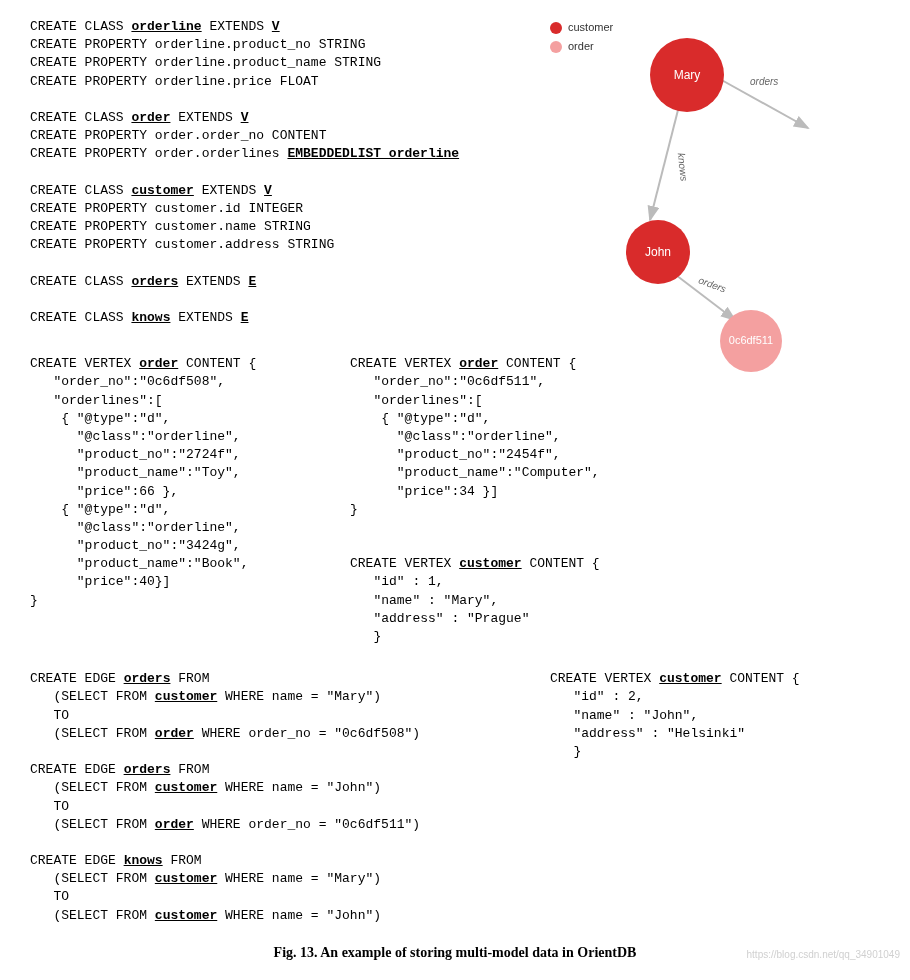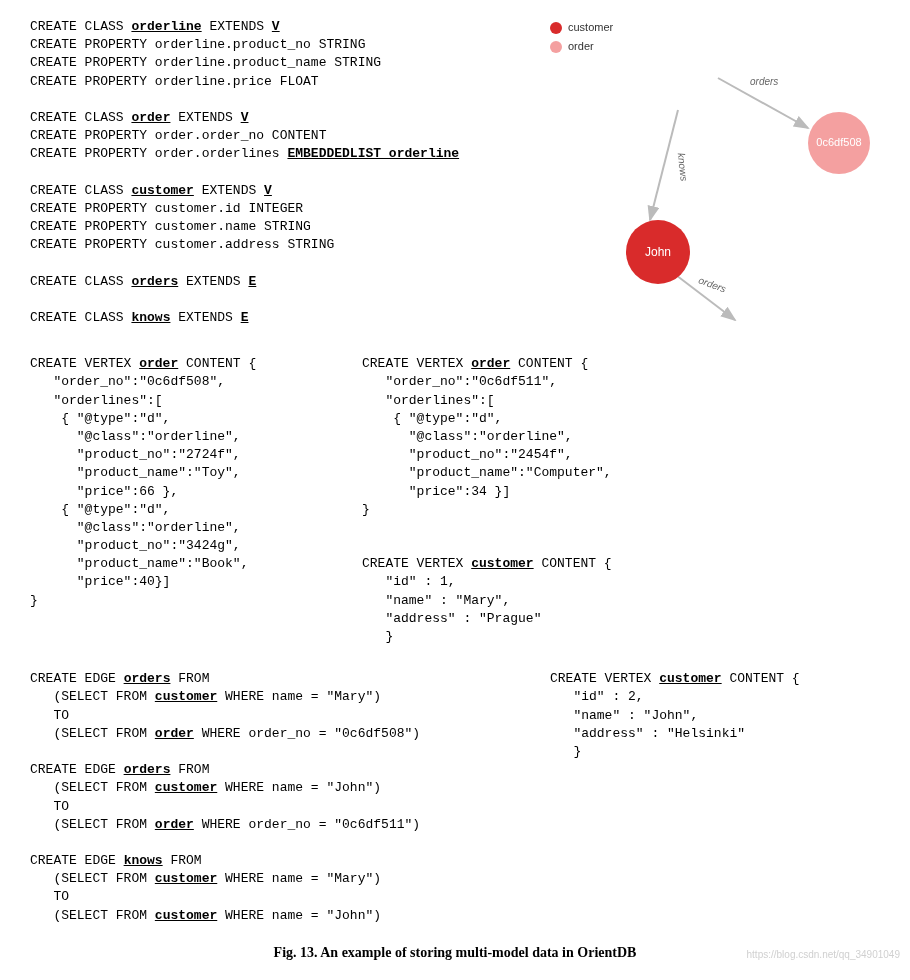--- a/index.html
+++ b/index.html
@@ -66,21 +66,21 @@
     font-weight: bold;
   }
   .watermark {
     position: absolute;
     bottom: 18px;
     right: 10px;
     font-family: Arial, sans-serif;
     font-size: 10px;
     color: #d0d0d0;
   }
-  .row2 { display: flex; gap: 32px; }
+  .row2 { display: flex; gap: 20px; }
   .col { white-space: pre; }
   .row3 { display: flex; }
   .col-left { white-space: pre; flex: 0 0 520px; }
   .col-right { white-space: pre; }
 </style>
 </head>
 <body>
 
 <div class="graph">
   <div class="legend">
@@ -99,25 +99,28 @@
         <path d="M0,0 L8,3 L0,6 Z" fill="#bbb"></path>
       </marker>
     </defs>
 
     <line x1="168" y1="58" x2="258" y2="108" stroke="#bbb" stroke-width="2" marker-end="url(#arrow)"></line>
 
     <line x1="128" y1="90" x2="100" y2="200" stroke="#bbb" stroke-width="2" marker-end="url(#arrow)"></line>
 
     <line x1="122" y1="252" x2="185" y2="300" stroke="#bbb" stroke-width="2" marker-end="url(#arrow)"></line>
   </svg>
-  <div class="node order" style="width:62px;height:62px;left:258px;top:92px;">
-      <span>0c6df508</span>
+  <div class="node customer" style="width:74px;height:74px;left:100px;top:18px;">
+      <span>Mary</span>
     </div>
   <div class="node customer" style="width:64px;height:64px;left:76px;top:200px;">
       <span>John</span>
+    </div>
+  <div class="node order" style="width:62px;height:62px;left:170px;top:290px;">
+      <span>0c6df511</span>
     </div>
   <div class="edge-label" style="left:200px;top:55px;">orders</div>
   <div class="edge-label" style="left:118px;top:140px;transform:rotate(84deg);">knows</div>
   <div class="edge-label" style="left:148px;top:258px;transform:rotate(20deg);">orders</div>
 </div>
 
 <div class="code-area"><span>CREATE CLASS </span><span class="bold">orderline</span><span> EXTENDS </span><span class="bold">V</span>
 <span>CREATE PROPERTY orderline.product_no STRING</span>
 <span>CREATE PROPERTY orderline.product_name STRING</span>
 <span>CREATE PROPERTY orderline.price FLOAT</span>

